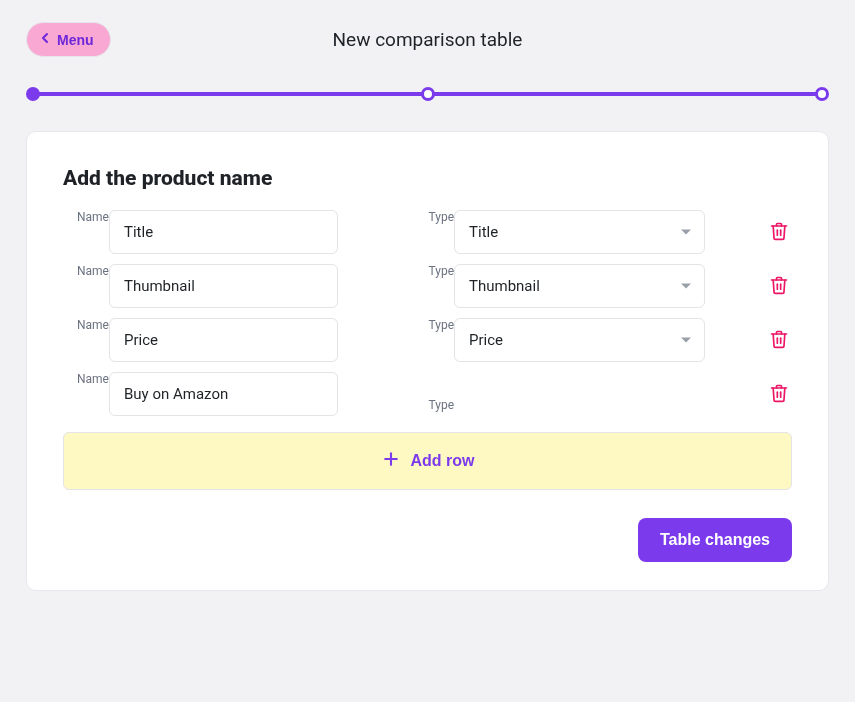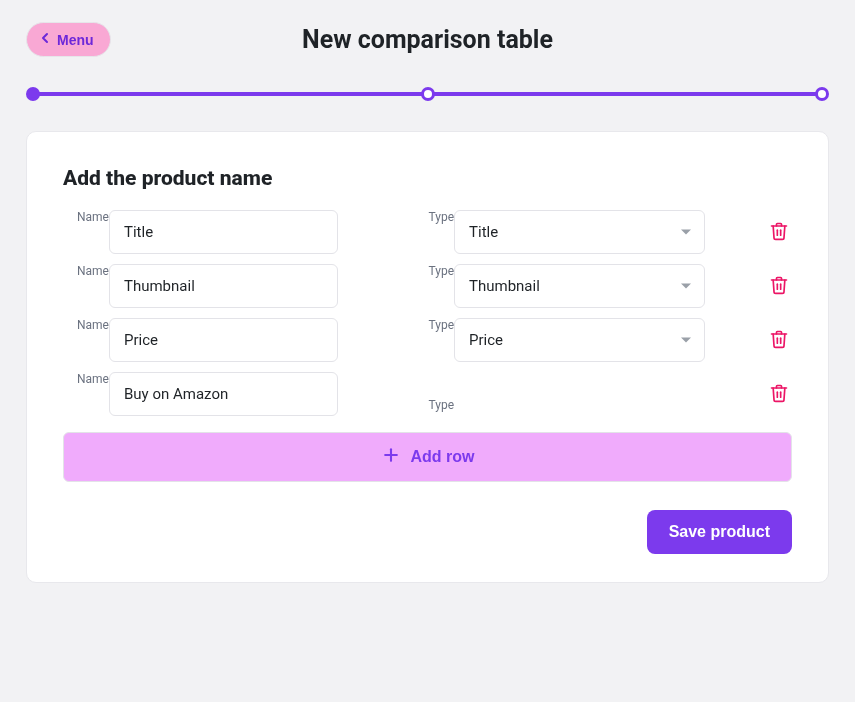--- a/index.html
+++ b/index.html
@@ -37,22 +37,22 @@
       font-size: 14px;
     }
     .menu-btn svg {
       width: 16px;
       height: 16px;
     }
     .page-title {
       position: absolute;
       left: 50%;
       transform: translateX(-50%);
-      font-size: 25px;
-      font-weight: 700;
+      font-size: 19px;
+      font-weight: 400;
       color: #1f2327;
     }
     .steps {
       margin-top: 12px;
     }
     .step-labels {
       display: flex;
       justify-content: space-between;
       font-size: 15px;
       font-weight: 700;
@@ -173,23 +173,23 @@
       color: #ec1566;
     }
     .delete-btn svg {
       width: 20px;
       height: 22px;
     }
     .add-row-btn {
       margin-top: 16px;
       width: 100%;
       border: 1px solid #e3e3e8;
-      background: #f0abfc;
+      background: #fef9c3;
       border-radius: 6px;
-      height: 50px;
+      height: 58px;
       display: flex;
       align-items: center;
       justify-content: center;
       gap: 10px;
       color: #7c3aed;
       font-weight: 700;
       font-size: 16px;
       cursor: pointer;
     }
     .add-row-btn svg {
@@ -342,17 +342,17 @@
       <span>
         <svg viewBox="0 0 24 24" fill="none" stroke="currentColor" stroke-width="2.5" stroke-linecap="round" stroke-linejoin="round">
             <line x1="12" y1="5" x2="12" y2="19"></line>
             <line x1="5" y1="12" x2="19" y2="12"></line>
           </svg>
       </span>
       <span>Add row</span>
     </button>
 
     <div class="footer">
-      <button class="save-btn">Save product</button>
+      <button class="save-btn">Table changes</button>
     </div>
   </div>
 
 </div>
 
 </body></html>

